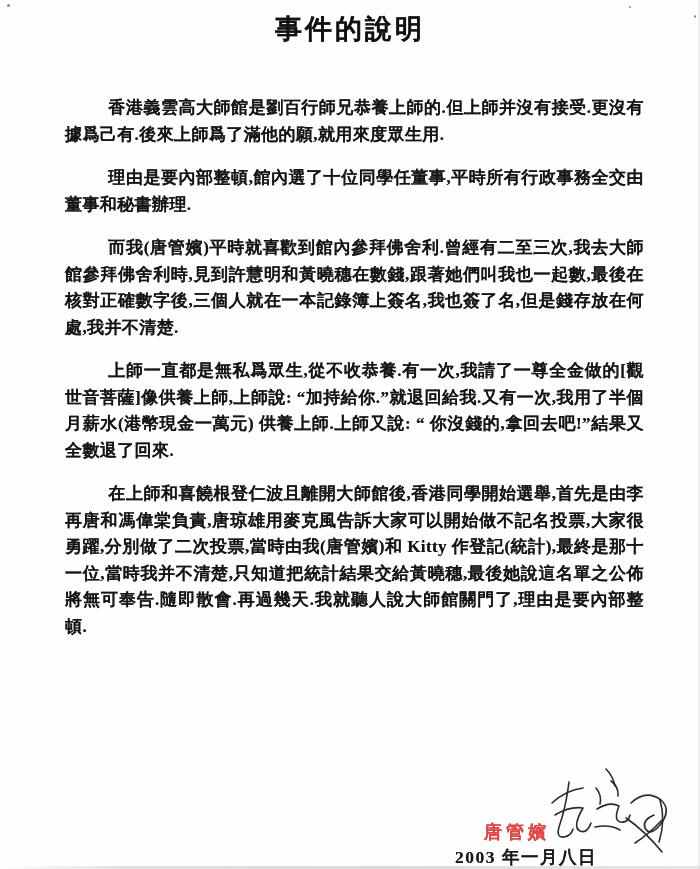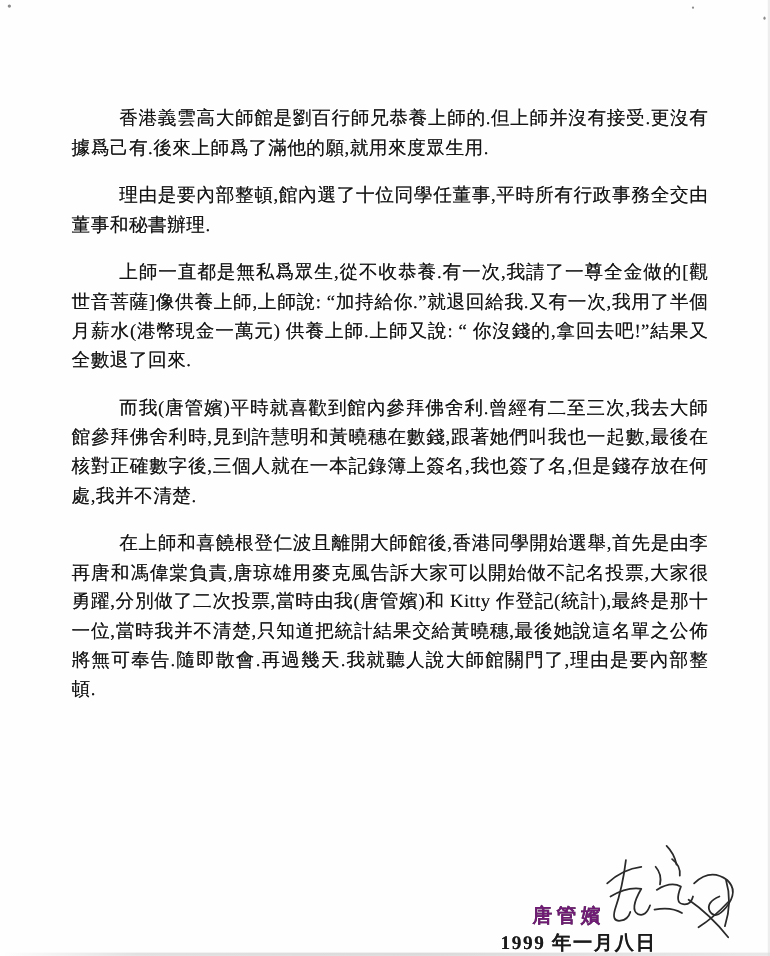--- a/index.html
+++ b/index.html
@@ -55,36 +55,37 @@
     margin: 0 0 17px 0;
     font-size: 17px;
     line-height: 26.5px;
     text-align: justify;
     text-justify: inter-character;
     text-indent: 2.55em;
     letter-spacing: .4px;
     color: #151515;
     text-shadow: 0 0 .4px rgba(0,0,0,.65);
     word-break: break-all;
+    font-weight: bold;
   }
   .content p.wide-indent { text-indent: 3em; }
 
   .sign-block { position: absolute; left: 0; top: 0; width: 700px; height: 869px; pointer-events: none; }
   .sign-scribble {
     position: absolute;
     left: 536px; top: 763px;
     width: 148px; height: 98px;
   }
   .sign-name {
     position: absolute;
     left: 484px; top: 820px;
     font-size: 18px;
     font-weight: 700;
     letter-spacing: 4px;
-    color: #701a75;
+    color: #ef4444;
     text-shadow: 0 0 .4px rgba(0,0,0,.7);
   }
   .sign-date {
     position: absolute;
     left: 455px; top: 845px;
     font-size: 17.5px;
     font-weight: 600;
     letter-spacing: 1.5px;
     color: #1a1a1a;
     text-shadow: 0 0 .4px rgba(0,0,0,.6);
@@ -93,26 +94,27 @@
 </head>
 <body>
 
 <div class="page">
 
   <div class="edge-right"></div>
   <div class="speck s1"></div>
   <div class="speck s2"></div>
   <div class="speck s3"></div>
 
+  <h1 class="doc-title">事件的說明</h1>
 
   <div class="content">
     <p>香港義雲高大師館是劉百行師兄恭養上師的.但上師并沒有接受.更沒有據爲己有.後來上師爲了滿他的願,就用來度眾生用.</p>
     <p>理由是要內部整頓,館內選了十位同學任董事,平時所有行政事務全交由董事和秘書辦理.</p>
+    <p>而我(唐管嬪)平時就喜歡到館內參拜佛舍利.曾經有二至三次,我去大師館參拜佛舍利時,見到許慧明和黃曉穗在數錢,跟著她們叫我也一起數,最後在核對正確數字後,三個人就在一本記錄簿上簽名,我也簽了名,但是錢存放在何處,我并不清楚.</p>
     <p>上師一直都是無私爲眾生,從不收恭養.有一次,我請了一尊全金做的[觀世音菩薩]像供養上師,上師說: “加持給你.”就退回給我.又有一次,我用了半個月薪水(港幣現金一萬元) 供養上師.上師又說: “ 你沒錢的,拿回去吧!”結果又全數退了回來.</p>
-    <p>而我(唐管嬪)平時就喜歡到館內參拜佛舍利.曾經有二至三次,我去大師館參拜佛舍利時,見到許慧明和黃曉穗在數錢,跟著她們叫我也一起數,最後在核對正確數字後,三個人就在一本記錄簿上簽名,我也簽了名,但是錢存放在何處,我并不清楚.</p>
     <p>在上師和喜饒根登仁波且離開大師館後,香港同學開始選舉,首先是由李再唐和馮偉棠負責,唐琼雄用麥克風告訴大家可以開始做不記名投票,大家很勇躍,分別做了二次投票,當時由我(唐管嬪)和 Kitty 作登記(統計),最終是那十一位,當時我并不清楚,只知道把統計結果交給黃曉穗,最後她說這名單之公佈將無可奉告.隨即散會.再過幾天.我就聽人說大師館關門了,理由是要內部整頓.</p>
   </div>
 
   <div class="sign-block">
     <svg class="sign-scribble" viewBox="0 0 148 98" fill="none" xmlns="http://www.w3.org/2000/svg" stroke="#2a2a2a" stroke-width="1.6" stroke-linecap="round" stroke-linejoin="round">
 
       <path d="M70,6 q7,7 9,17"></path>
 
       <path d="M16,40 q14,-13 31,-15"></path>
       <path d="M33,19 q-3,25 -10,45 q-3,11 5,10 q7,-1 9,-8"></path>
@@ -122,16 +124,16 @@
       <path d="M75,18 q8,6 7,15"></path>
       <path d="M61,46 q13,-8 22,-3 q-6,15 2,16 q7,1 9,-7"></path>
       <path d="M59,64 q15,-3 25,3"></path>
 
       <path d="M95,40 q15,-14 30,-3 q11,10 -1,25 q-10,12 -15,3 q-3,-8 9,-13"></path>
       <path d="M90,55 q19,13 36,34"></path>
       <path d="M124,37 q6,20 -1,42"></path>
       <path d="M99,80 q14,-9 27,-23"></path>
     </svg>
     <div class="sign-name">唐管嬪</div>
-    <div class="sign-date">1999 年一月八日</div>
+    <div class="sign-date">2003 年一月八日</div>
   </div>
 
 </div>
 
 </body></html>

